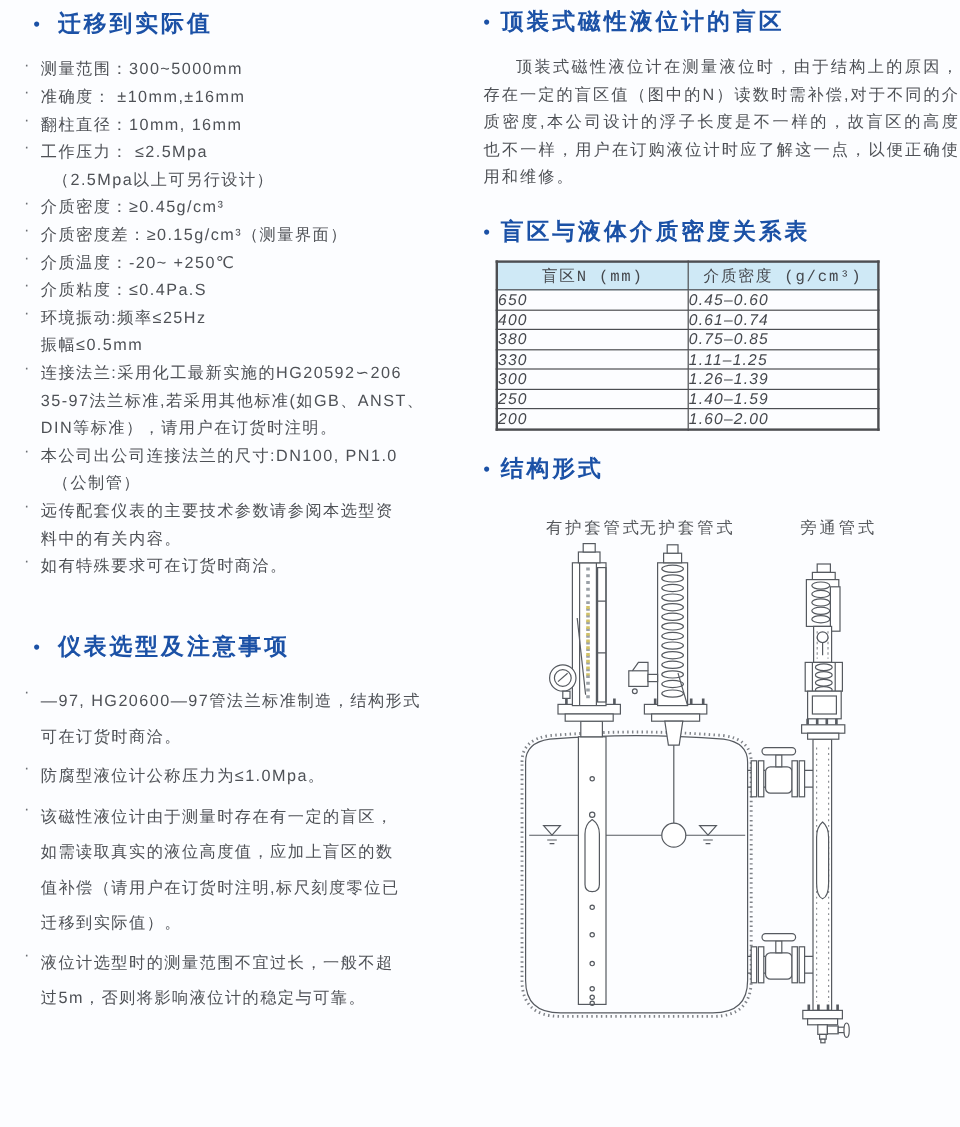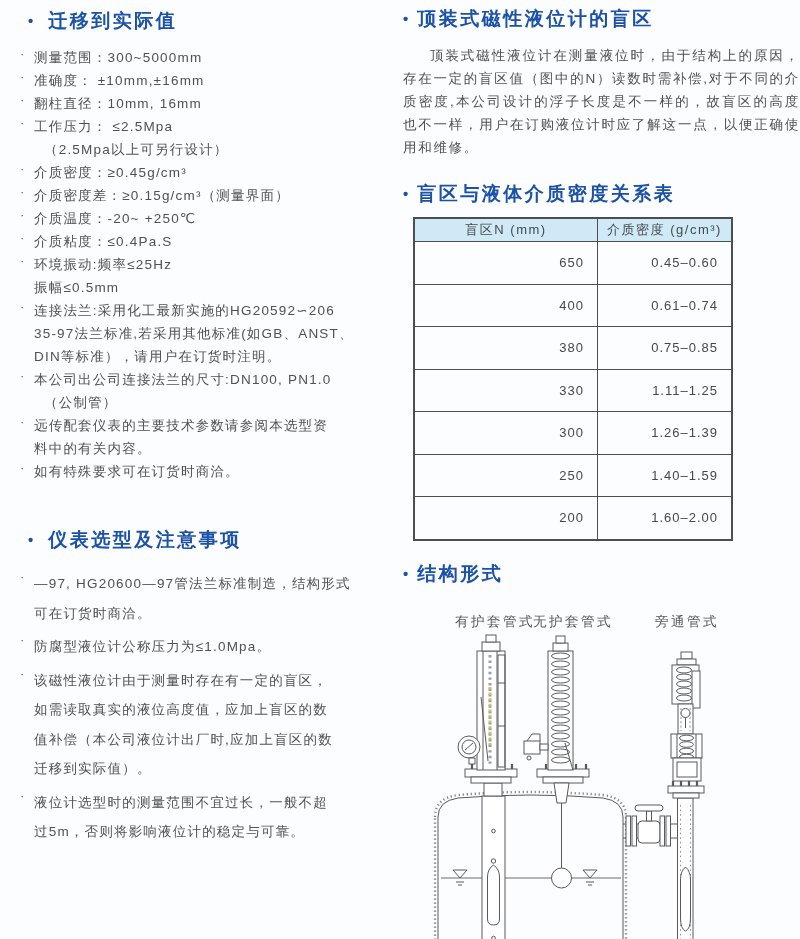--- a/index.html
+++ b/index.html
@@ -26,32 +26,32 @@
   .line.ind-l{}
   .gap-b{margin-top:44px;}
 
   .para{margin-top:12px;font-size:13.5px;line-height:23px;letter-spacing:1.7px;
         text-indent:2em;text-align:justify;}
 
   .tbl-wrap{margin-top:10px;margin-left:10px;}
   table{border-collapse:collapse;width:320px;border:2px solid #4c4e52;
         font-size:13px;color:#45484d;}
   th{background:#cfe9f6;font-weight:normal;letter-spacing:1.5px;height:20px;
-     border:1px solid #4c4e52;}
-  td{border:1px solid #4c4e52;text-align:right;height:15.5px;letter-spacing:1px;
-     font-size:13px;padding:13px;}
+     border:1px solid #4c4e52;font-family:Liberation Mono, monospace;}
+  td{border:1px solid #4c4e52;text-align:left;height:15.5px;letter-spacing:1px;
+     font-size:13px;padding:0;font-style:italic;}
   th:first-child,td:first-child{width:156px;}
 
   .mt-t2{margin-top:22px;}
   .mt-t3{margin-top:20px;}
 
   .figure{position:relative;margin-top:12px;height:482px;}
   .fig-label{position:absolute;top:14px;font-size:13.5px;letter-spacing:2.5px;
              color:#55585c;white-space:nowrap;}
-  .fl-1{left:52px;} .fl-2{left:130px;} .fl-3{left:252px;}
+  .fl-1{left:52px;} .fl-2{left:130px;} .fl-3{left:264px;}
   .fig-svg{position:absolute;top:26px;left:17px;}
 </style>
 </head>
 <body>
 
 <div class="page">
 
   <div class="col-left">
 
     <div class="sec-title">
@@ -132,21 +132,21 @@
         <div class="line">可在订货时商洽。</div>
       </div>
       <div class="item">
         <span class="b">·</span>
         <div class="line">防腐型液位计公称压力为≤1.0Mpa。</div>
       </div>
       <div class="item">
         <span class="b">·</span>
         <div class="line">该磁性液位计由于测量时存在有一定的盲区，</div>
         <div class="line">如需读取真实的液位高度值，应加上盲区的数</div>
-        <div class="line">值补偿（本公司液位计出厂时,应加上盲区的数</div>
+        <div class="line">值补偿（请用户在订货时注明,标尺刻度零位已</div>
         <div class="line">迁移到实际值）。</div>
       </div>
       <div class="item">
         <span class="b">·</span>
         <div class="line">液位计选型时的测量范围不宜过长，一般不超</div>
         <div class="line">过5m，否则将影响液位计的稳定与可靠。</div>
       </div>
     </div>
   </div>
 

